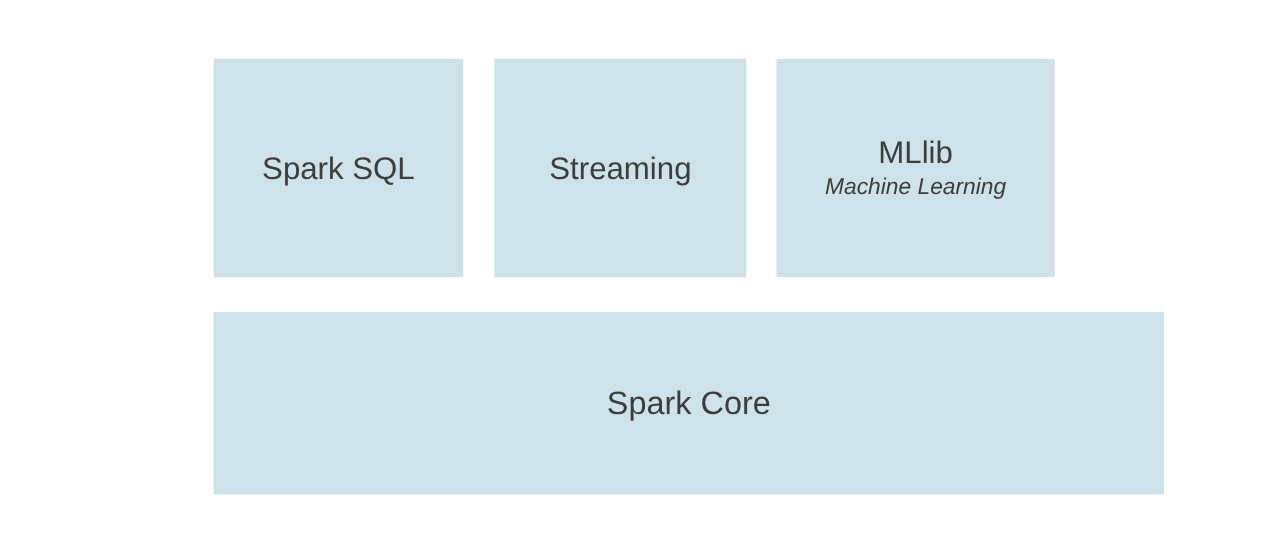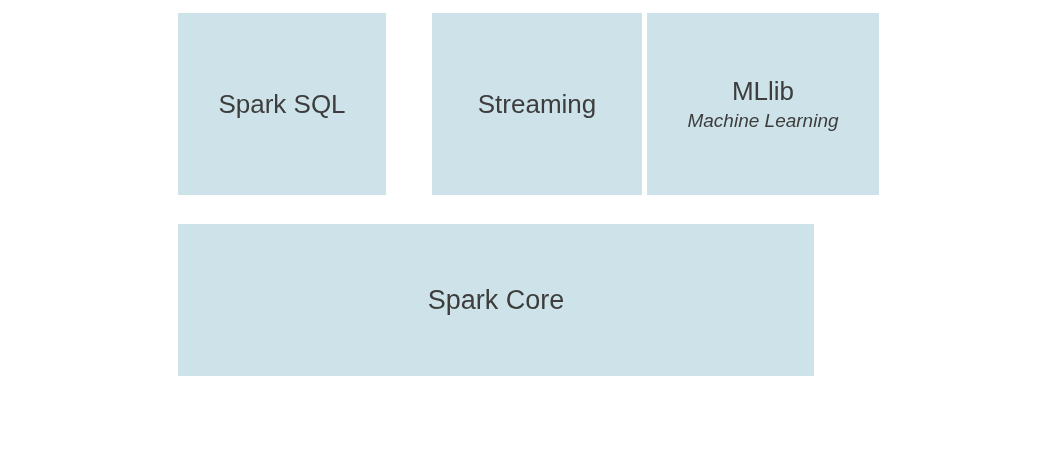--- a/index.html
+++ b/index.html
@@ -10,20 +10,21 @@
     width: 1053px;
     height: 457px;
     background: #ffffff;
     font-family: "Liberation Sans", sans-serif;
     position: relative;
     overflow: hidden;
   }
   .canvas {
     position: absolute;
     inset: 0;
+    margin-top: 36px;
   }
   .box {
     position: absolute;
     background: #cde3e9;
     color: #3d3d3d;
     display: flex;
     flex-direction: column;
     align-items: center;
     justify-content: center;
     text-align: center;
@@ -34,23 +35,23 @@
     line-height: 34px;
     display: block;
   }
   .box .subtitle {
     font-size: 19px;
     font-style: italic;
     line-height: 26px;
     display: block;
   }
   #box-spark-sql   { left: 178px; top: 13px;  width: 208px; height: 182px; }
-  #box-streaming   { left: 432px; top: 13px;  width: 210px; height: 182px; }
+  #box-streaming   { left: 412px; top: 13px;  width: 210px; height: 182px; }
   #box-mllib       { left: 647px; top: 13px;  width: 232px; height: 182px; }
-  #box-spark-core  { left: 178px; top: 224px; width: 636px; height: 152px; justify-content: center; }
+  #box-spark-core  { left: 178px; top: 224px; width: 792px; height: 152px; justify-content: center; }
   #box-spark-core .label { font-size: 27px; }
 </style>
 </head>
 <body>
 
 <div class="canvas">
 
   <div class="box" id="box-spark-sql">
     <span class="label">Spark SQL</span>
   </div>

